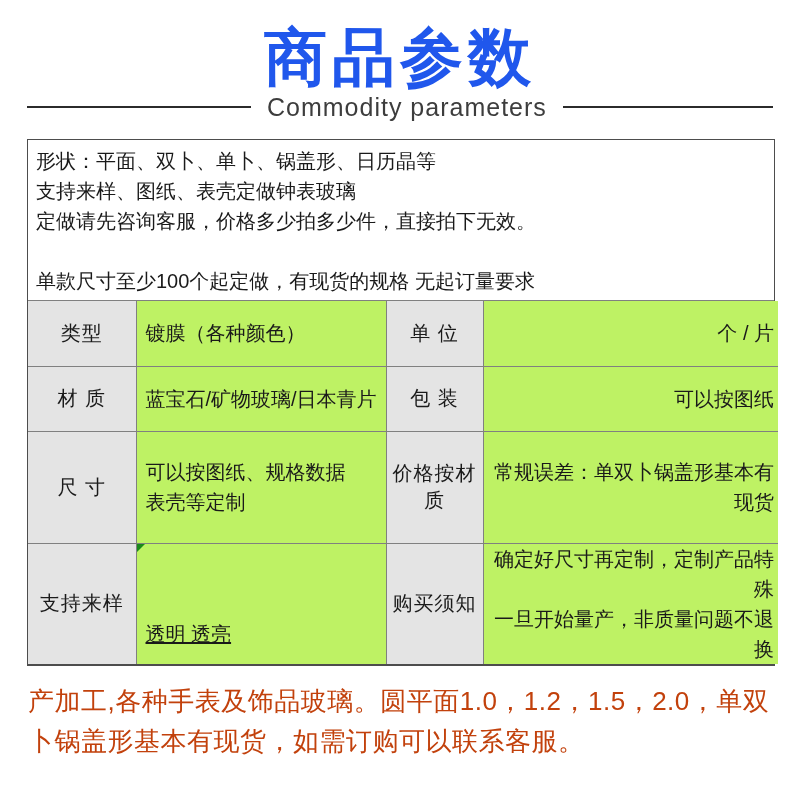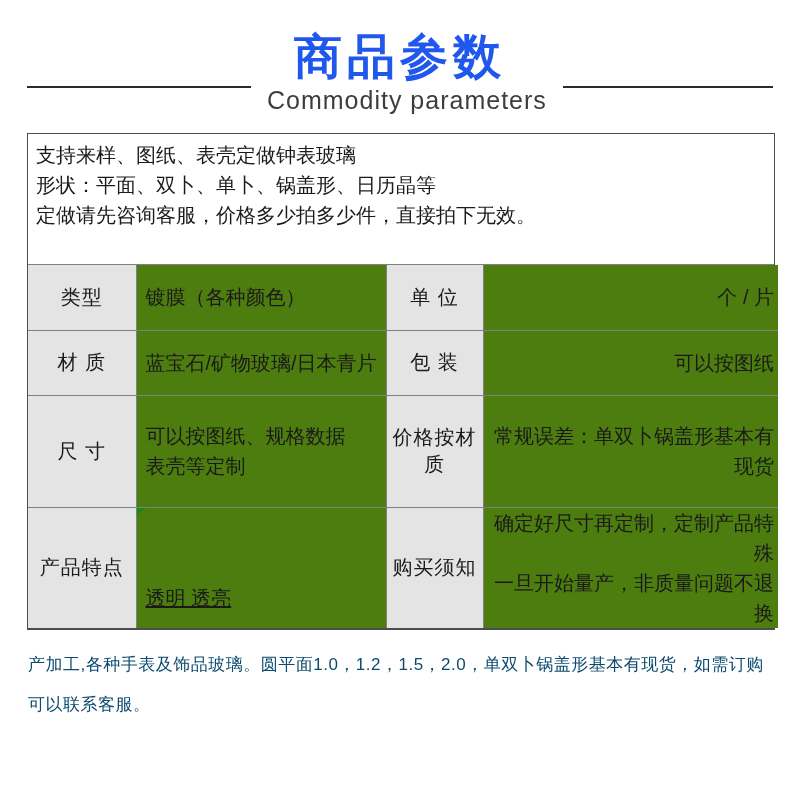--- a/index.html
+++ b/index.html
@@ -13,30 +13,31 @@
     width: 800px;
     height: 800px;
     background: #ffffff;
     overflow: hidden;
   }
 
   
   .main-title {
     margin-top: 28px;
     text-align: center;
-    font-size: 48px;
+    font-size: 63px;
     font-weight: 700;
     letter-spacing: 5px;
     color: #2057ec;
     line-height: 58px;
   }
   .subtitle-row {
     display: flex;
-    align-items: flex-start;
+    align-items: center;
     padding: 0 27px;
+    margin-top: 6px;
     height: 30px;
   }
   .subtitle-line-left {
     width: 224px;
     height: 2px;
     background: #2b2b2b;
   }
   .subtitle-line-right {
     flex: 1;
     height: 2px;
@@ -82,21 +83,21 @@
   table.params tr td:last-child  { border-right: none; text-align: right; }
   table.params tr:first-child td { border-top: none; }
   table.params tr:last-child td  { border-bottom: none; }
 
   td.label-cell {
     background: #e4e4e4;
     text-align: center;
     letter-spacing: 1px;
   }
   td.value-cell {
-    background: #4d7c0f;
+    background: #bef264;
     padding-left: 9px;
     padding-right: 4px;
     white-space: pre-line;
     line-height: 30px;
   }
   td.value-sm { font-size: 19px; }
 
   col.c-label1 { width: 108px; }
   col.c-value1 { width: 250px; }
   col.c-label2 { width: 97px;  }
@@ -112,46 +113,47 @@
     position: absolute;
     top: 0; left: 0;
     width: 0; height: 0;
     border-top: 8px solid #1b8a1b;
     border-right: 8px solid transparent;
   }
 
   
   .footer-text {
     margin: 15px 28px 0 28px;
-    font-size: 17px;
+    font-size: 26px;
     line-height: 40px;
-    color: #0c4a6e;
+    color: #c2410c;
     letter-spacing: 0.5px;
   }
 </style>
 </head>
 <body>
 
 <div class="page">
 
   <div class="main-title">商品参数</div>
 
   <div class="subtitle-row">
     <div class="subtitle-line-left"></div>
     <div class="subtitle-text">Commodity parameters</div>
     <div class="subtitle-line-right"></div>
   </div>
 
   <div class="info-box">
 
     <div class="intro">
+      <div class="intro-line">形状：平面、双卜、单卜、锅盖形、日历晶等</div>
       <div class="intro-line">支持来样、图纸、表壳定做钟表玻璃</div>
-      <div class="intro-line">形状：平面、双卜、单卜、锅盖形、日历晶等</div>
       <div class="intro-line">定做请先咨询客服，价格多少拍多少件，直接拍下无效。</div>
       <div class="intro-line"></div>
+      <div class="intro-line">单款尺寸至少100个起定做，有现货的规格 无起订量要求</div>
     </div>
 
     <table class="params">
       <colgroup>
         <col class="c-label1">
           <col class="c-value1">
           <col class="c-label2">
           <col class="c-value2">
       </colgroup>
       <tbody>
@@ -168,21 +170,21 @@
         <td class="value-cell">可以按图纸</td>
       </tr>
       <tr class="r3">
         <td class="label-cell">尺 寸</td>
         <td class="value-cell">可以按图纸、规格数据
 表壳等定制</td>
         <td class="label-cell">价格按材质</td>
         <td class="value-cell value-sm">常规误差：单双卜锅盖形基本有现货</td>
       </tr>
       <tr class="r4">
-        <td class="label-cell">产品特点</td>
+        <td class="label-cell">支持来样</td>
         <td class="value-cell corner-cell">
           <span class="corner-marker"></span>
           <span>透明 透亮</span>
         </td>
         <td class="label-cell">购买须知</td>
         <td class="value-cell value-sm">确定好尺寸再定制，定制产品特殊
 一旦开始量产，非质量问题不退换</td>
       </tr>
     </tbody>
       </table>

